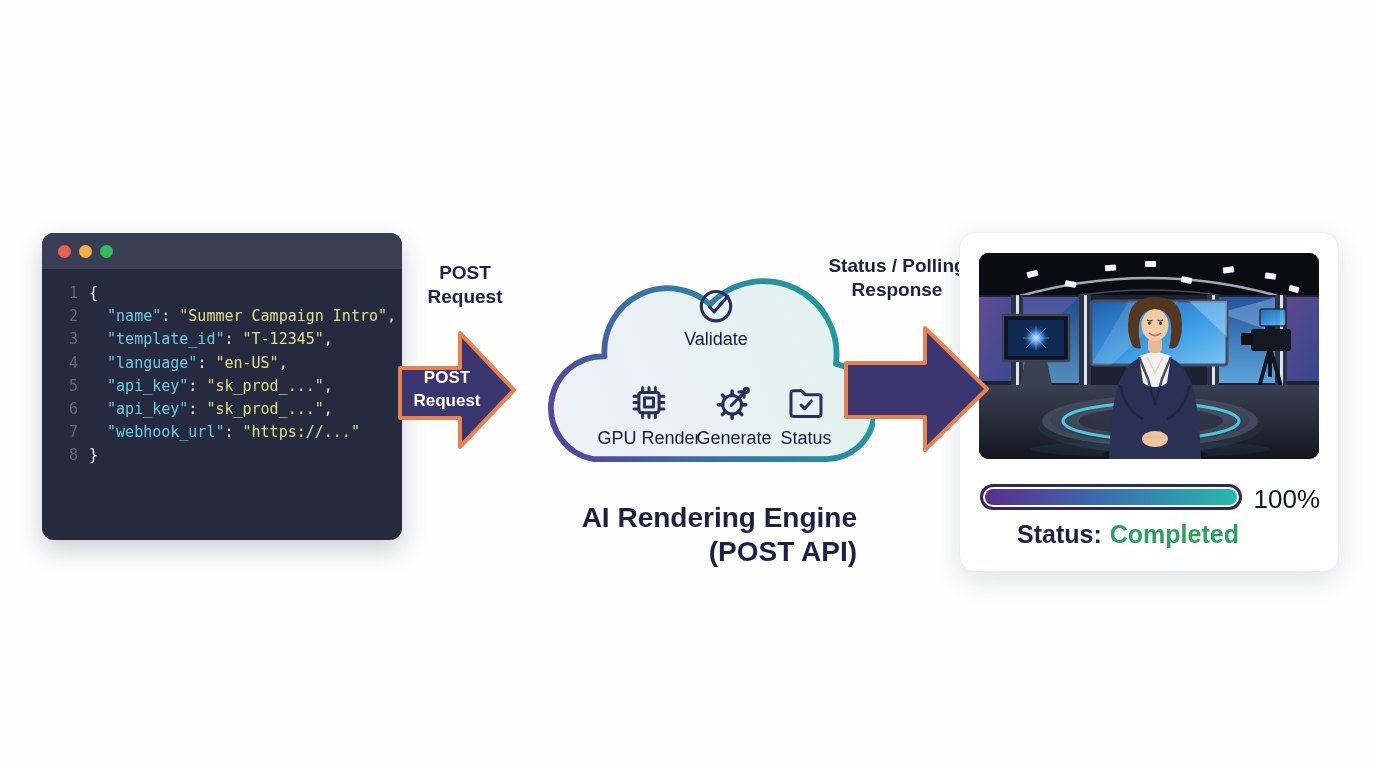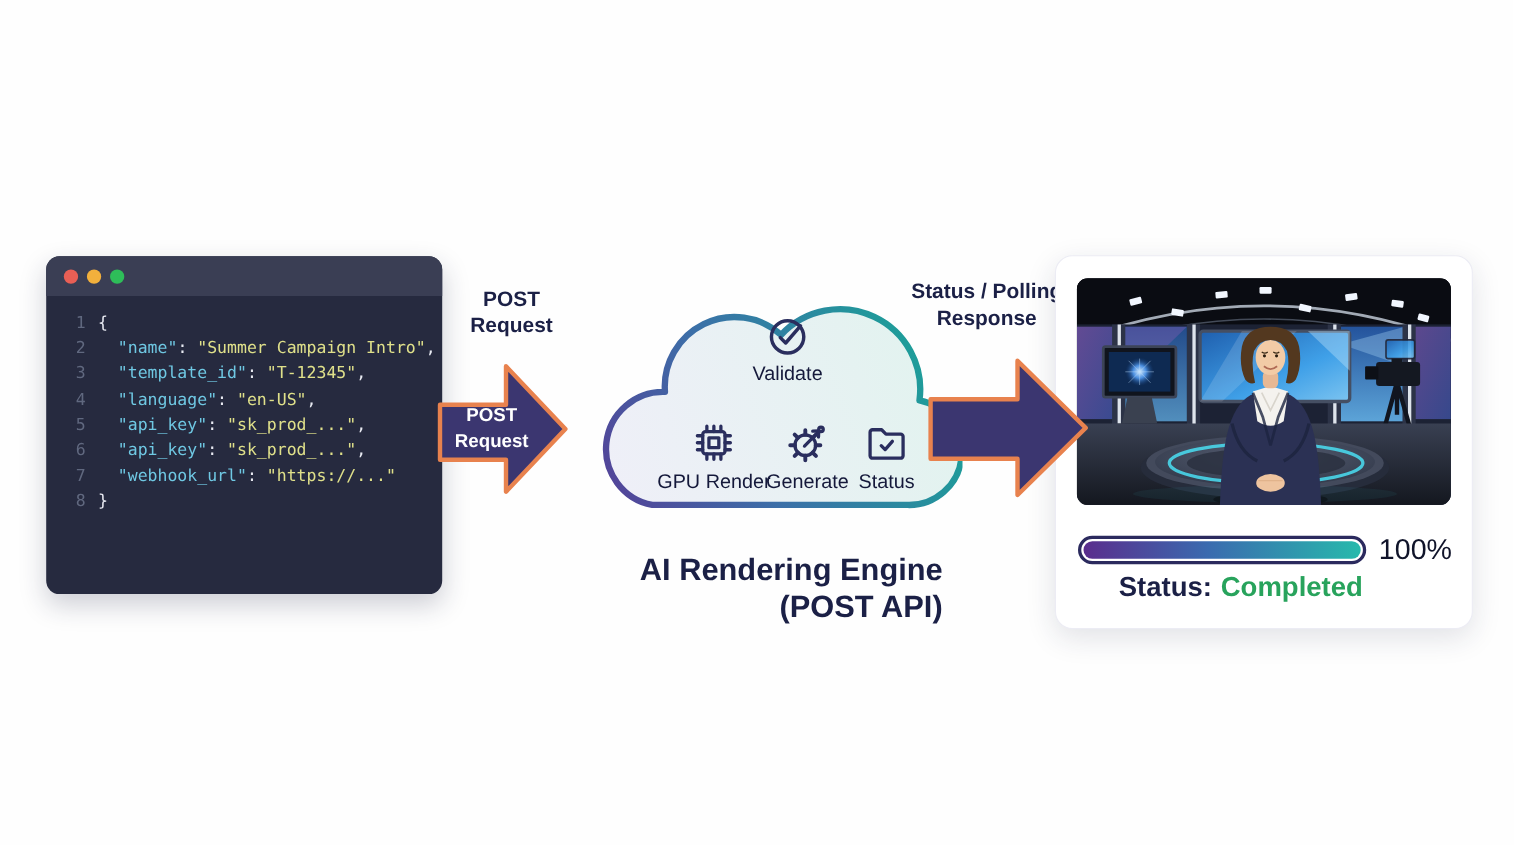--- a/index.html
+++ b/index.html
@@ -41,21 +41,21 @@
   .icn{display:block;margin:0 auto;}
 
   .engine-title{position:absolute;left:517px;top:501px;width:340px;text-align:right;
     font-size:28px;font-weight:bold;color:#1b2046;line-height:34px;z-index:4;}
 
   
   .result-card{position:absolute;left:959px;top:232px;width:378px;height:338px;background:#ffffff;
     border:1px solid #ececf4;border-radius:16px;box-shadow:0 8px 26px rgba(30,35,70,.13);z-index:5;}
   .preview{position:absolute;left:19px;top:20px;width:340px;height:206px;border-radius:10px;
     overflow:hidden;background:#10131c;}
-  .progress-row{position:absolute;left:20px;top:251px;width:340px;display:flex;align-items:center;}
+  .progress-row{position:absolute;left:20px;top:251px;width:340px;display:flex;align-items:flex-start;}
   .progress-track{width:268px;height:16px;border:3px solid #2b2a5e;border-radius:14px;
     background:#ffffff;padding:2px;}
   .progress-fill{height:16px;border-radius:9px;width:100%;
     background:linear-gradient(90deg,#5a2d8d 0%,#3a6baf 45%,#27b9ac 100%);}
   .pct{font-size:26px;color:#10142a;font-weight:500;margin-left:12px;}
   .status{position:absolute;left:0;top:287px;width:336px;text-align:center;font-size:25px;font-weight:600;}
   .status-label{color:#1b2046;}
   .status-value{color:#28a35c;margin-left:8px;}
 </style>
 </head>

